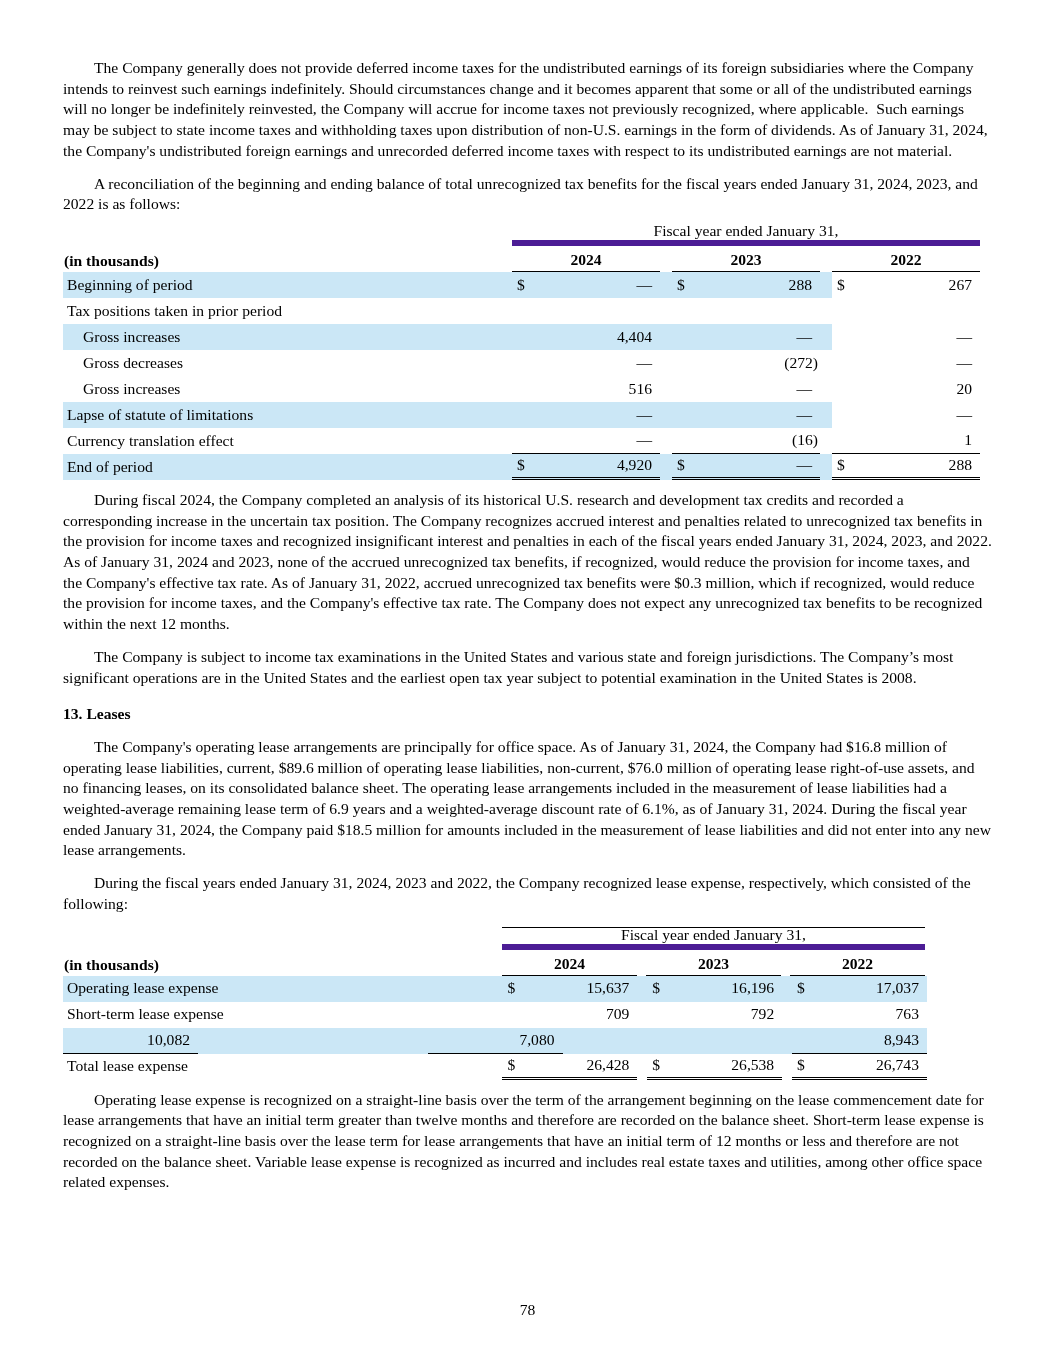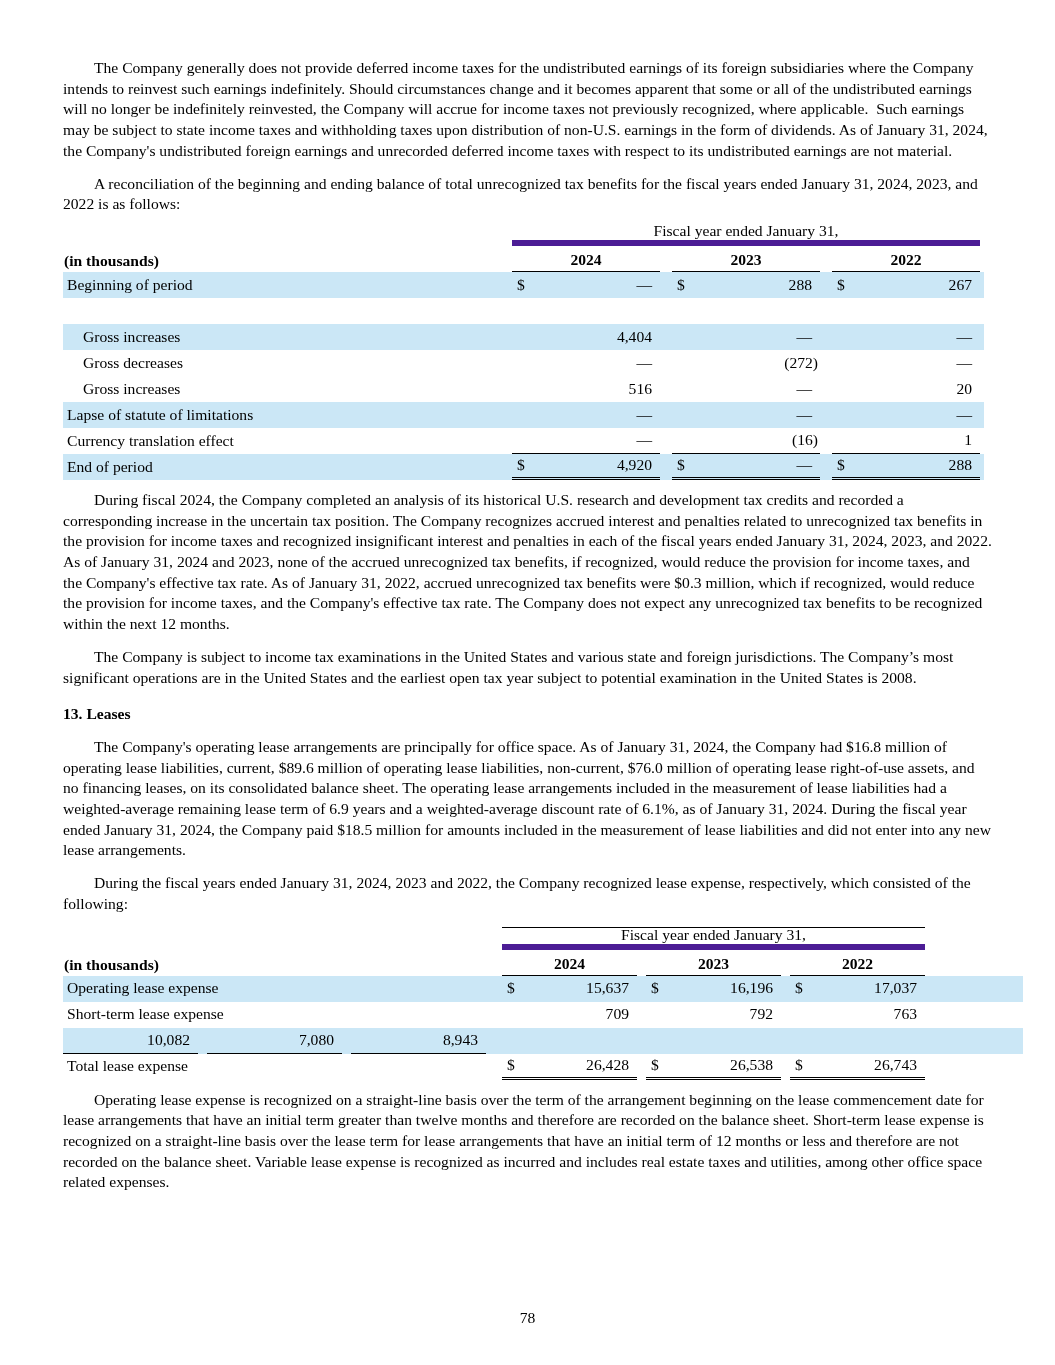--- a/index.html
+++ b/index.html
@@ -14,22 +14,22 @@
     position: relative;
     overflow: hidden;
   }
   .content { position: absolute; top: 58px; left: 63px; width: 929px; }
   .para { text-indent: 31px; margin: 0 0 12px 0; text-align: left; }
   .section-heading { font-weight: bold; margin: 16px 0 12px 0; }
 
   
   .fin-table { margin: 6px 0 10px 0; }
   .trow { display: flex; align-items: center; height: 26px; box-sizing: border-box; }
-  .t1 .trow { width: 921px; }
-  .t2 .trow { width: 960px; }
+  .t1 .trow { width: 769px; }
+  .t2 .trow { width: 864px; justify-content: space-between; }
   .shaded { background: #cbe7f6; }
   .tlabel { flex: 0 0 449px; padding-left: 4px; box-sizing: border-box; white-space: nowrap; }
   .tlabel.ind { padding-left: 20px; }
   .tgroup { flex: 0 0 148px; display: flex; align-items: center; height: 100%; box-sizing: border-box; }
   .tgap { flex: 0 0 12px; height: 100%; }
   .dollar { flex: 0 0 auto; padding-left: 5px; }
   .tval { flex: 1; text-align: right; padding-right: 8px; white-space: nowrap; }
   .tval.paren { padding-right: 2px; }
   .u1 .tgroup { border-bottom: 1px solid #000; }
   .u2 .tgroup { border-bottom: 3px double #000; }
@@ -47,21 +47,21 @@
     flex: 0 0 148px; font-weight: bold; border-bottom: 1px solid #000;
     display: flex; align-items: flex-end; justify-content: center; height: 100%; box-sizing: border-box;
   }
 
   
   .t2 .tlabel, .t2 .hspanlabel, .t2 .hlabel { flex-basis: 439px; }
   .t2 .tgroup, .t2 .hyear { flex-basis: 135px; }
   .t2 .tgap { flex-basis: 9px; }
   .t2 .hspan { flex-basis: 423px; border-top: 1px solid #000; }
 
-  .page-num { position: absolute; bottom: 36px; left: 0; right: 0; text-align: center; }
+  .page-num { position: absolute; bottom: 44px; left: 0; right: 0; text-align: center; }
 </style>
 </head>
 <body>
 
 <div class="content">
 
   <p class="para">The Company generally does not provide deferred income taxes for the undistributed earnings of its foreign subsidiaries where the Company intends to reinvest such earnings indefinitely. Should circumstances change and it becomes apparent that some or all of the undistributed earnings will no longer be indefinitely reinvested, the Company will accrue for income taxes not previously recognized, where applicable.&nbsp; Such earnings may be subject to state income taxes and withholding taxes upon distribution of non-U.S. earnings in the form of dividends. As of January 31, 2024, the Company's undistributed foreign earnings and unrecorded deferred income taxes with respect to its undistributed earnings are not material.</p>
 
   <p class="para" style="margin-bottom:8px">A reconciliation of the beginning and ending balance of total unrecognized tax benefits for the fiscal years ended January 31, 2024, 2023, and 2022 is as follows:</p>
 
@@ -91,20 +91,21 @@
           <span class="tval">288</span>
         </div>
       <div class="tgap"></div>
       <div class="tgroup">
           <span class="dollar">$</span>
           <span class="tval">267</span>
         </div>
     </div>
 
     <div class="trow">
+      <div class="tlabel">Tax positions taken in prior period</div>
       <div class="tgroup"></div>
         <div class="tgap"></div>
         <div class="tgroup"></div>
         <div class="tgap"></div>
         <div class="tgroup"></div>
     </div>
 
     <div class="trow shaded">
       <div class="tlabel ind">Gross increases</div>
       <div class="tgroup">

